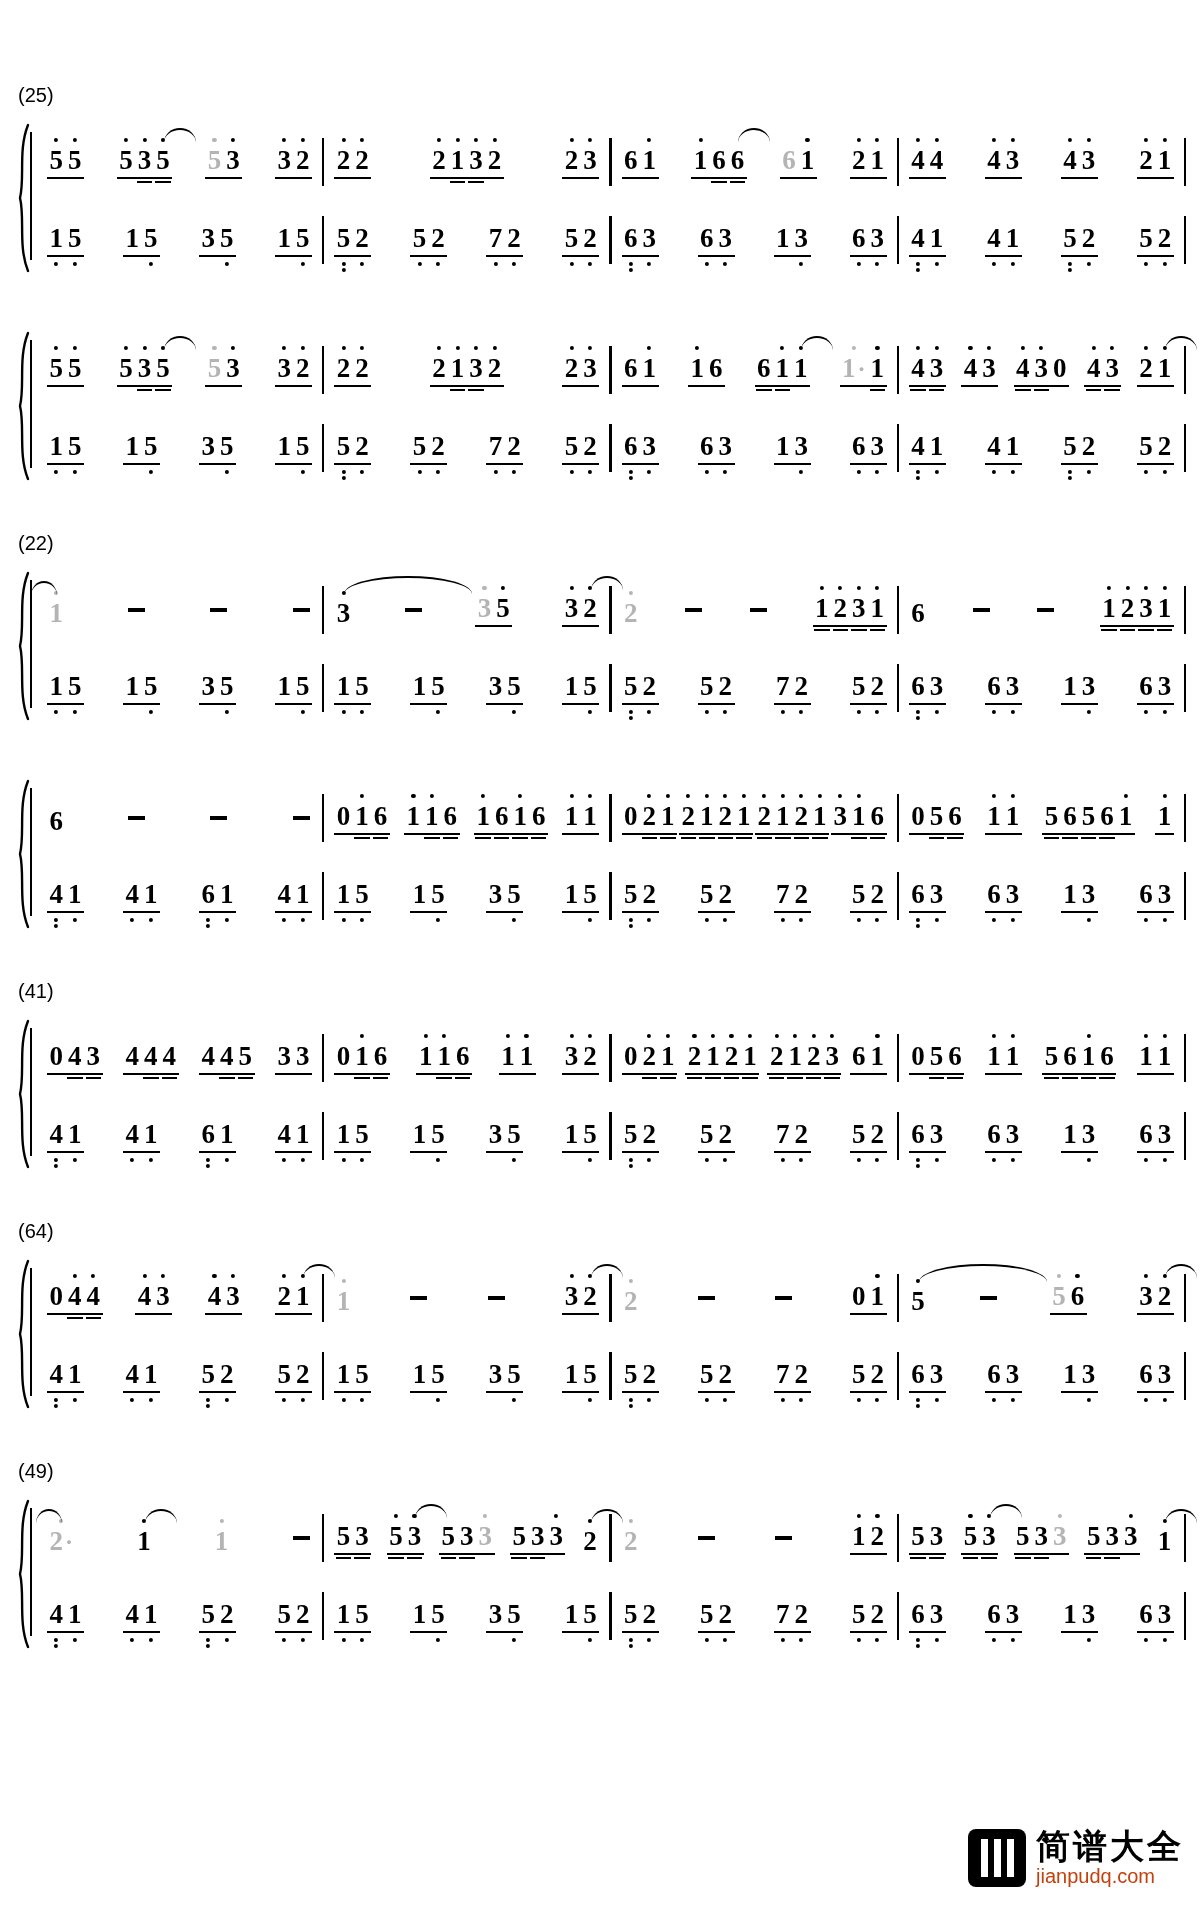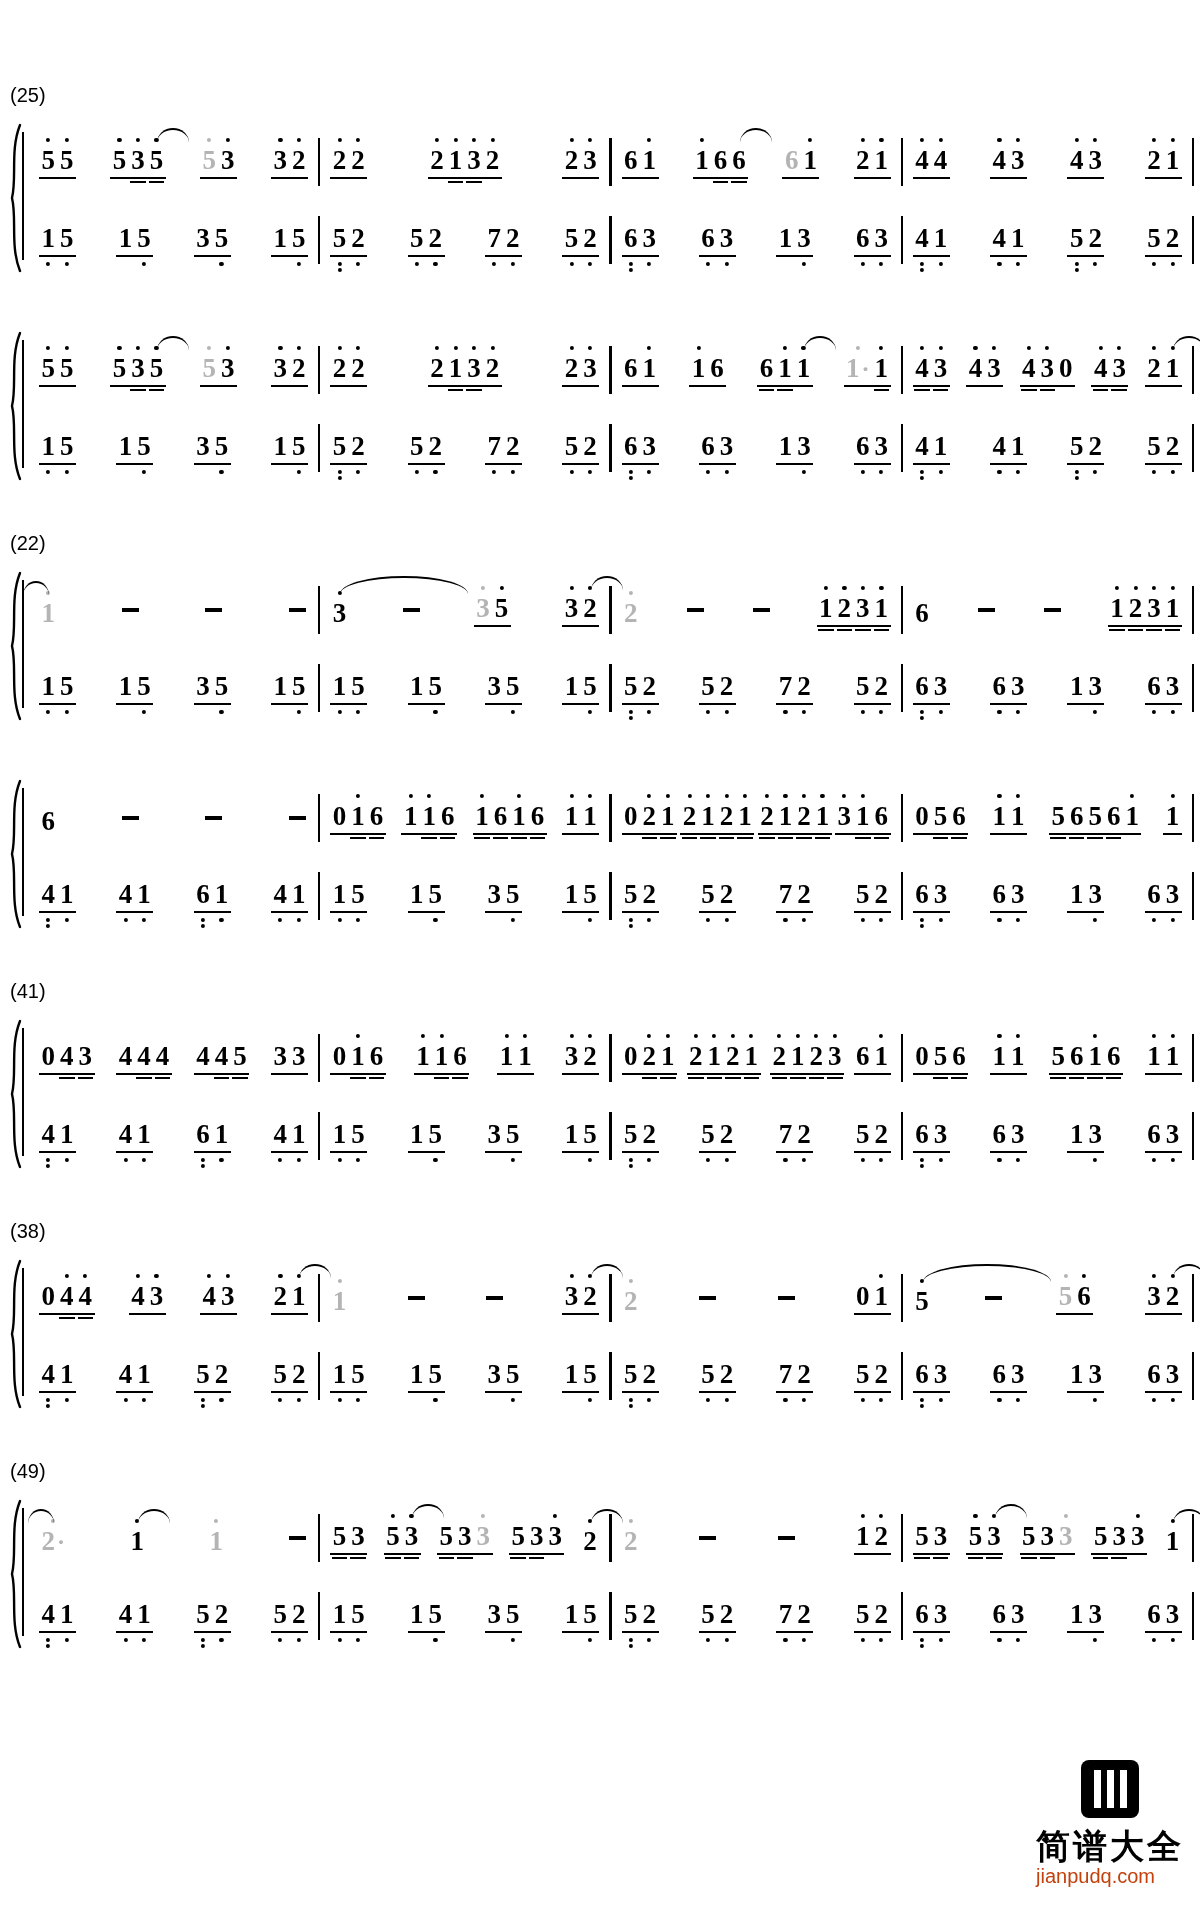--- a/index.html
+++ b/index.html
@@ -1,20 +1,20 @@
 <!DOCTYPE html>
 <html><head>
 <meta charset="utf-8">
 <style>
   html,body { margin:0; padding:0; background:#ffffff; }
   #page { width:1200px; height:1906px; position:relative; background:#ffffff;
           overflow:hidden; font-family:"Liberation Sans", sans-serif; color:#000; }
   #score { padding-top:84px; }
 
-  .system { padding:0 6px; margin-bottom:50px; }
+  .system { padding:0 14px; margin-bottom:50px; }
   .sys-label { font:20px "Liberation Sans", sans-serif; color:#000; height:24px;
                margin:0 0 8px 4px; }
   .sys-body { display:flex; align-items:stretch; }
   .brace { flex:0 0 16px; margin-top:6px; }
   .staves { flex:1; position:relative; padding-left:7px; }
   .startline { position:absolute; left:0; top:16px; bottom:14px; width:2.4px;
                background:#000; }
 
   .staff-row { height:78px; display:flex; align-items:flex-end; }
   .measure { flex:1; display:flex; justify-content:space-between;
@@ -42,21 +42,21 @@
             background:#000; }
 
   .arc { position:absolute; top:-19px; left:55%; width:32px; height:14px;
          border-top:2.6px solid #000;
          border-radius:100% 100% 0 0 / 180% 180% 0 0; }
   .arc.wide { width:128px; height:18px; top:-24px; }
   .arc.left { left:auto; right:45%; width:26px; }
 
   
   #watermark { position:absolute; right:16px; bottom:18px; display:flex;
-               align-items:center; gap:10px;flex-direction:column; }
+               align-items:center; gap:10px; }
   #wm-icon { width:58px; height:58px; background:#000; border-radius:8px;
              display:flex; align-items:center; justify-content:center; gap:6px; }
   #wm-icon span { display:block; width:7px; height:38px; background:#fff; }
   #wm-text { display:flex; flex-direction:column; align-items:flex-start; }
   #wm-title { font-size:34px; font-weight:bold; letter-spacing:3px; line-height:1.1;
               font-family:"DejaVu Sans", sans-serif; }
   #wm-site { font-size:20px; font-family:"Liberation Sans", sans-serif; color:#c2410c; }
 </style>
 </head>
 <body>
@@ -909,21 +909,21 @@
                   <span class="note"><span class="num">6</span><span class="db d1"></span></span>
                   <span class="note"><span class="num">3</span><span class="db d1"></span></span>
                 </span>
               </div>
               <div class="bar"></div>
             </div>
           </div>
         </div>
       </div>
       <div class="system">
-        <div class="sys-label">(38)</div>
+        <div class="sys-label">(64)</div>
         <div class="sys-body">
           <svg class="brace" width="16" height="152" viewBox="0 0 16 152">
             <path d="M14,3 C4,28 11,56 6,76 C11,96 4,124 14,149" fill="none" stroke="#000" stroke-width="2.4" stroke-linecap="round"></path>
           </svg>
           <div class="staves">
             <div class="startline"></div>
             <div class="staff-row top">
               <div class="measure">
                 <span class="cluster ul">
                   <span class="note"><span class="num">0</span></span>

